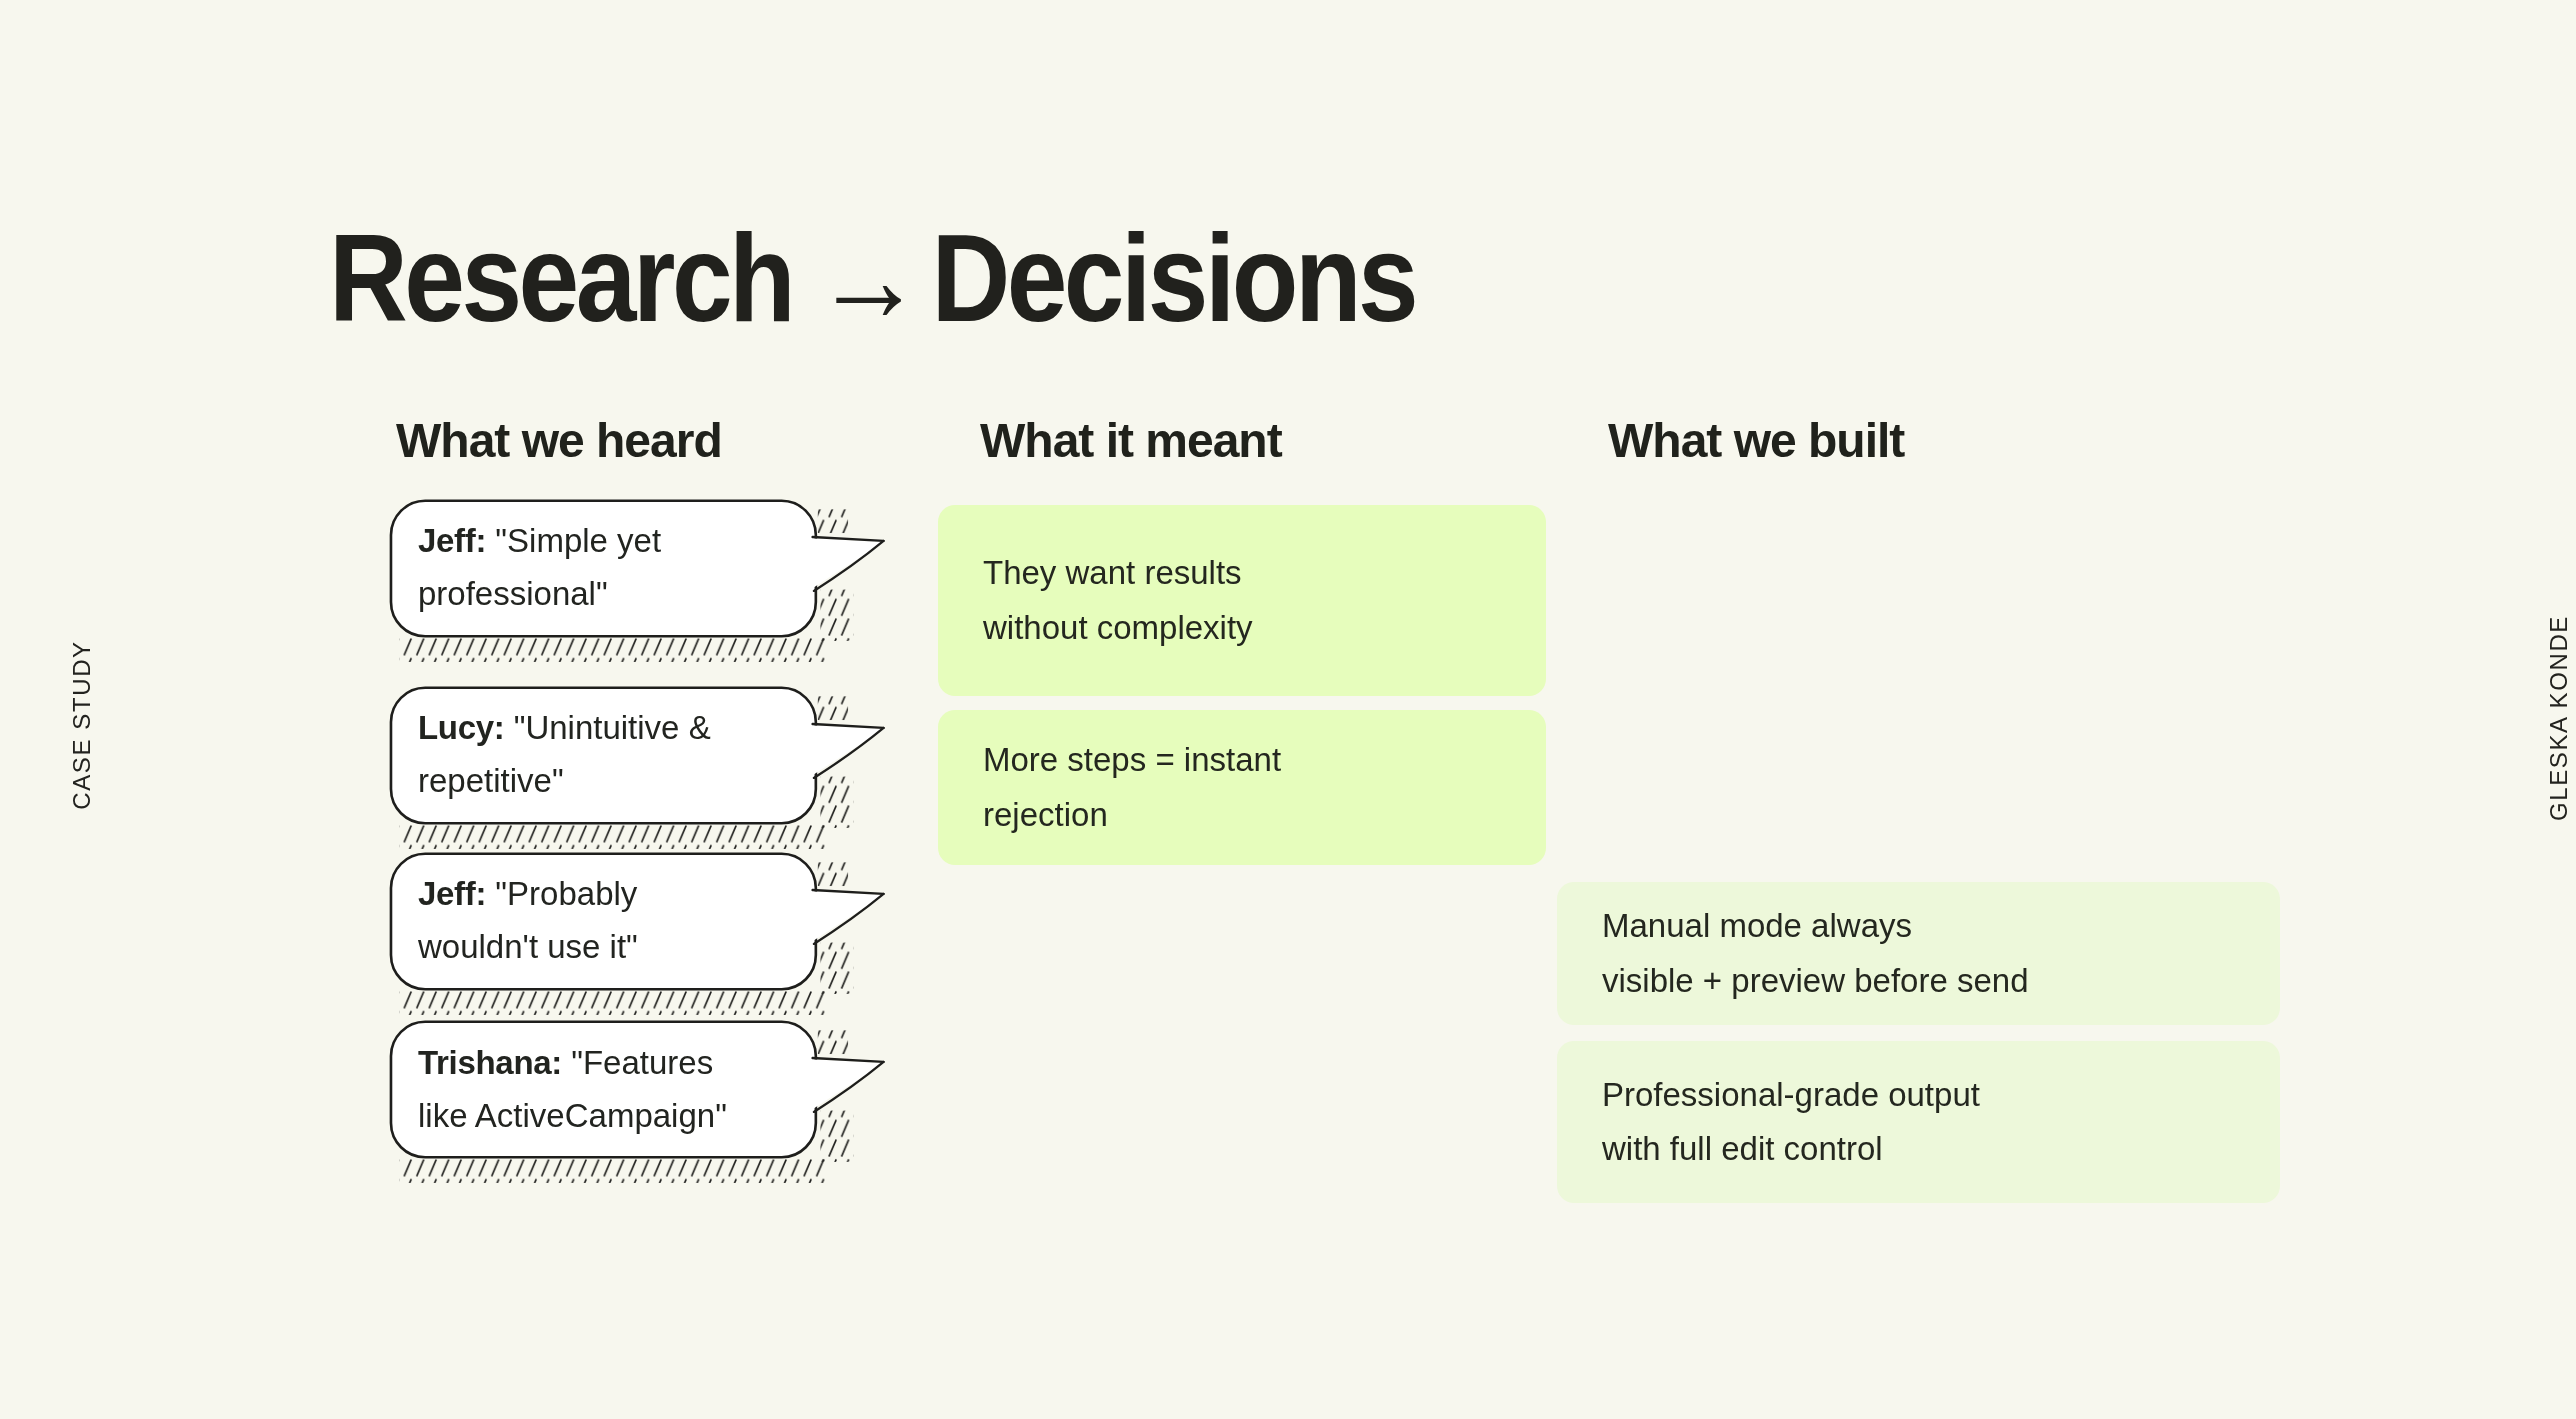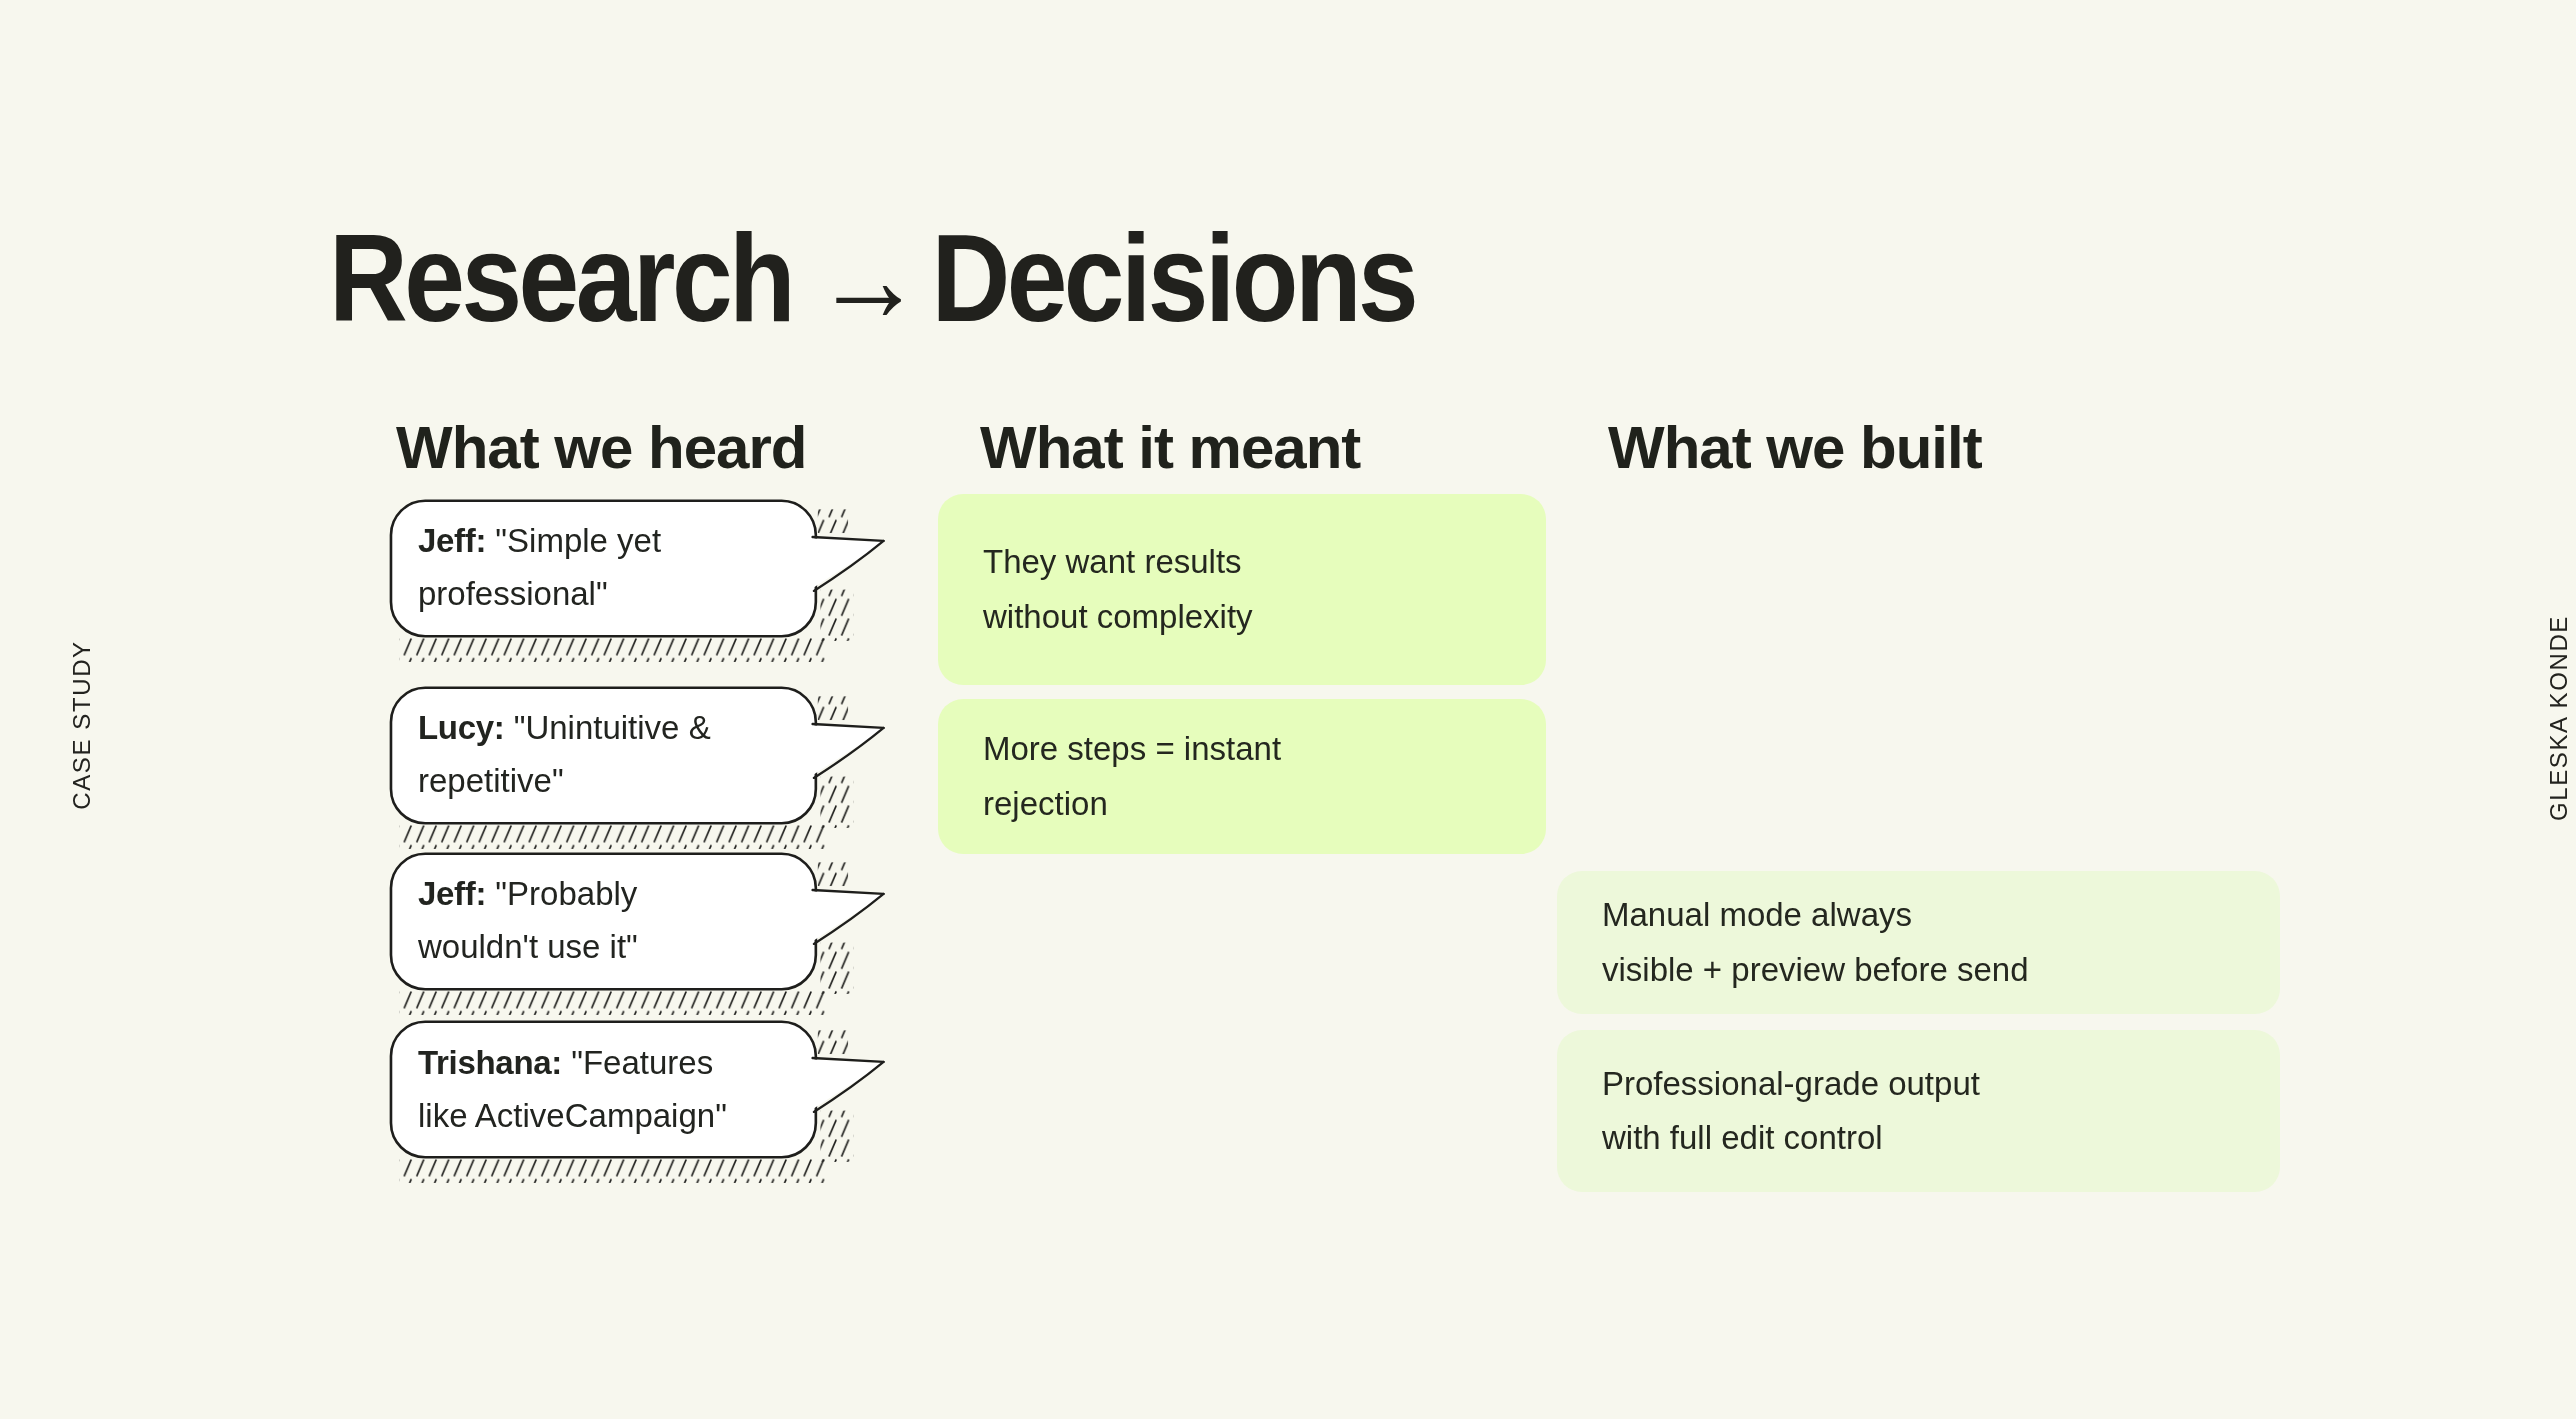--- a/index.html
+++ b/index.html
@@ -27,37 +27,37 @@
     font-size:124px;font-weight:800;letter-spacing:-4px;
     white-space:nowrap;color:#21211d;
     transform:scaleX(.88);transform-origin:left top;
     line-height:1.05;
   }
   .title .arrow{font-weight:400;letter-spacing:0;margin:0 9.2px 0 25px;}
 
   
   .col-header{
     position:absolute;top:413px;
-    font-size:60px;font-weight:800;letter-spacing:-1px;color:#20221c;
+    font-size:48px;font-weight:800;letter-spacing:-1px;color:#20221c;
     white-space:nowrap;
   }
   .h-heard{left:364px;}
   .h-meant{left:948px;}
   .h-built{left:1576px;}
 
   
   .row{position:absolute;left:0;width:2576px;}
   .r1{top:494px;height:191px;}
   .r2{top:699px;height:155px;}
   .r3{top:871px;height:143px;}
   .r4{top:1030px;height:162px;}
 
   .cell{
-    position:absolute;top:0;height:100%;
-    border-radius:25px;
+    position:absolute;top:11px;height:100%;
+    border-radius:17px;
     display:grid;align-content:center;
     padding:0 36px 0 45px;
     font-size:33px;line-height:1.64;
     white-space:pre-line;color:var(--ink);
   }
   .meant{left:906px;width:608px;background:var(--meant-cell);}
   .built{left:1525px;width:723px;background:var(--built-cell);}
 
   
   .bubble{

